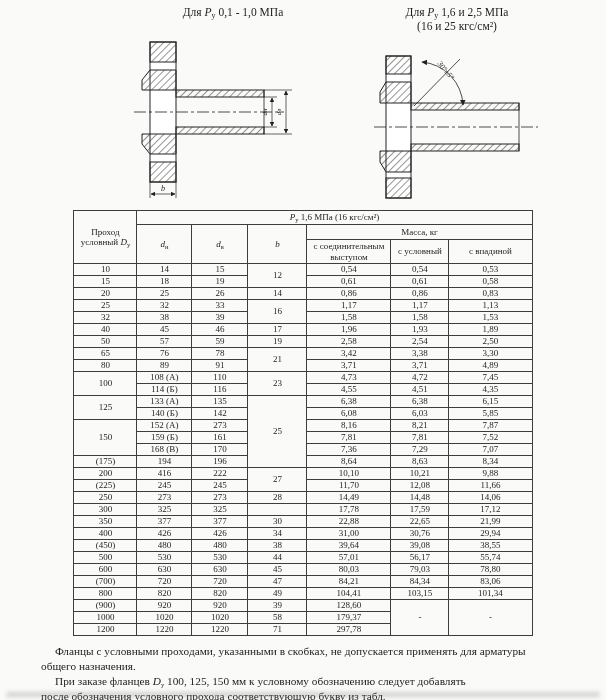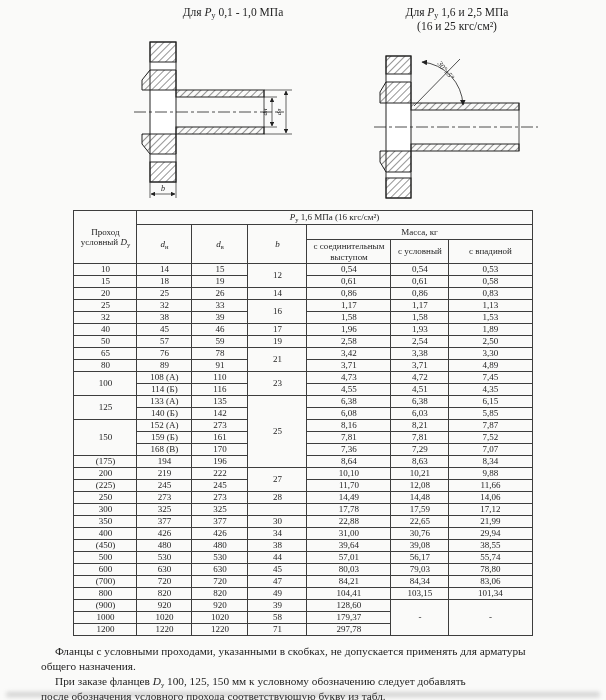--- a/index.html
+++ b/index.html
@@ -281,21 +281,21 @@
       <tr>
         <td>(175)</td>
         <td>194</td>
         <td>196</td>
         <td>8,64</td>
         <td>8,63</td>
         <td>8,34</td>
       </tr>
       <tr>
         <td>200</td>
-        <td>219</td>
+        <td>416</td>
         <td>222</td>
         <td rowspan="2">27</td>
         <td>10,10</td>
         <td>10,21</td>
         <td>9,88</td>
       </tr>
       <tr>
         <td>(225)</td>
         <td>245</td>
         <td>245</td>

